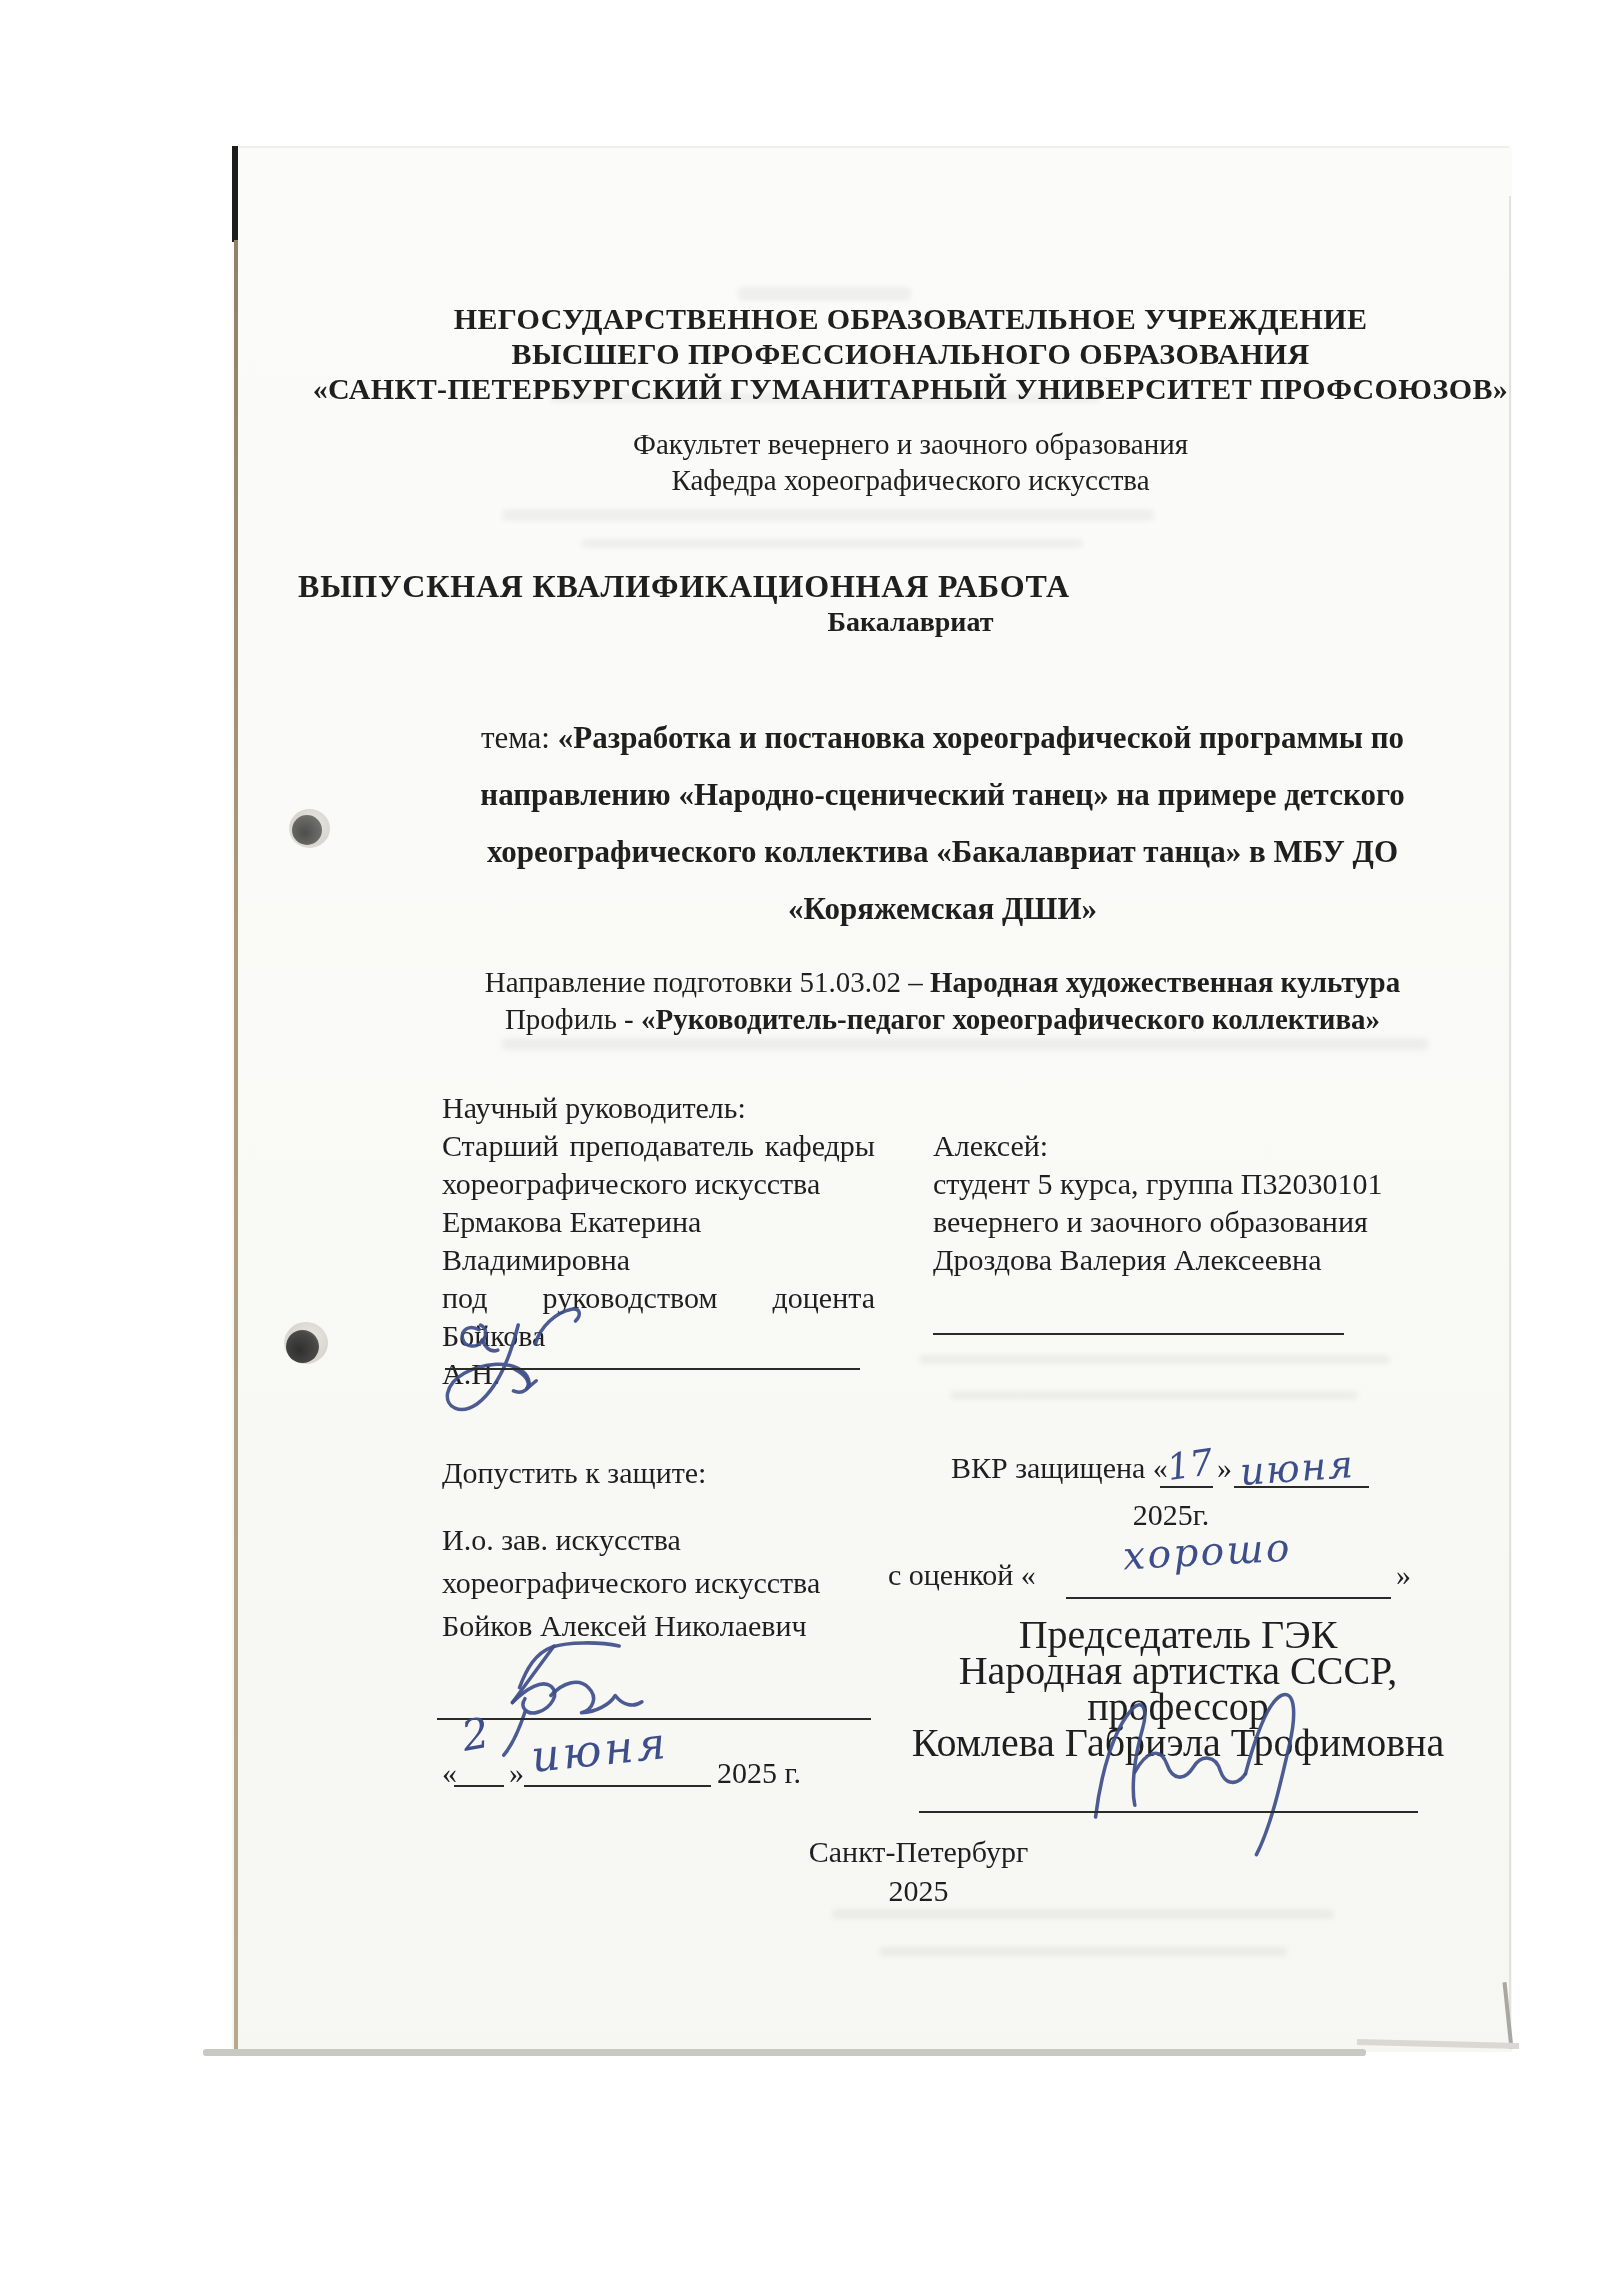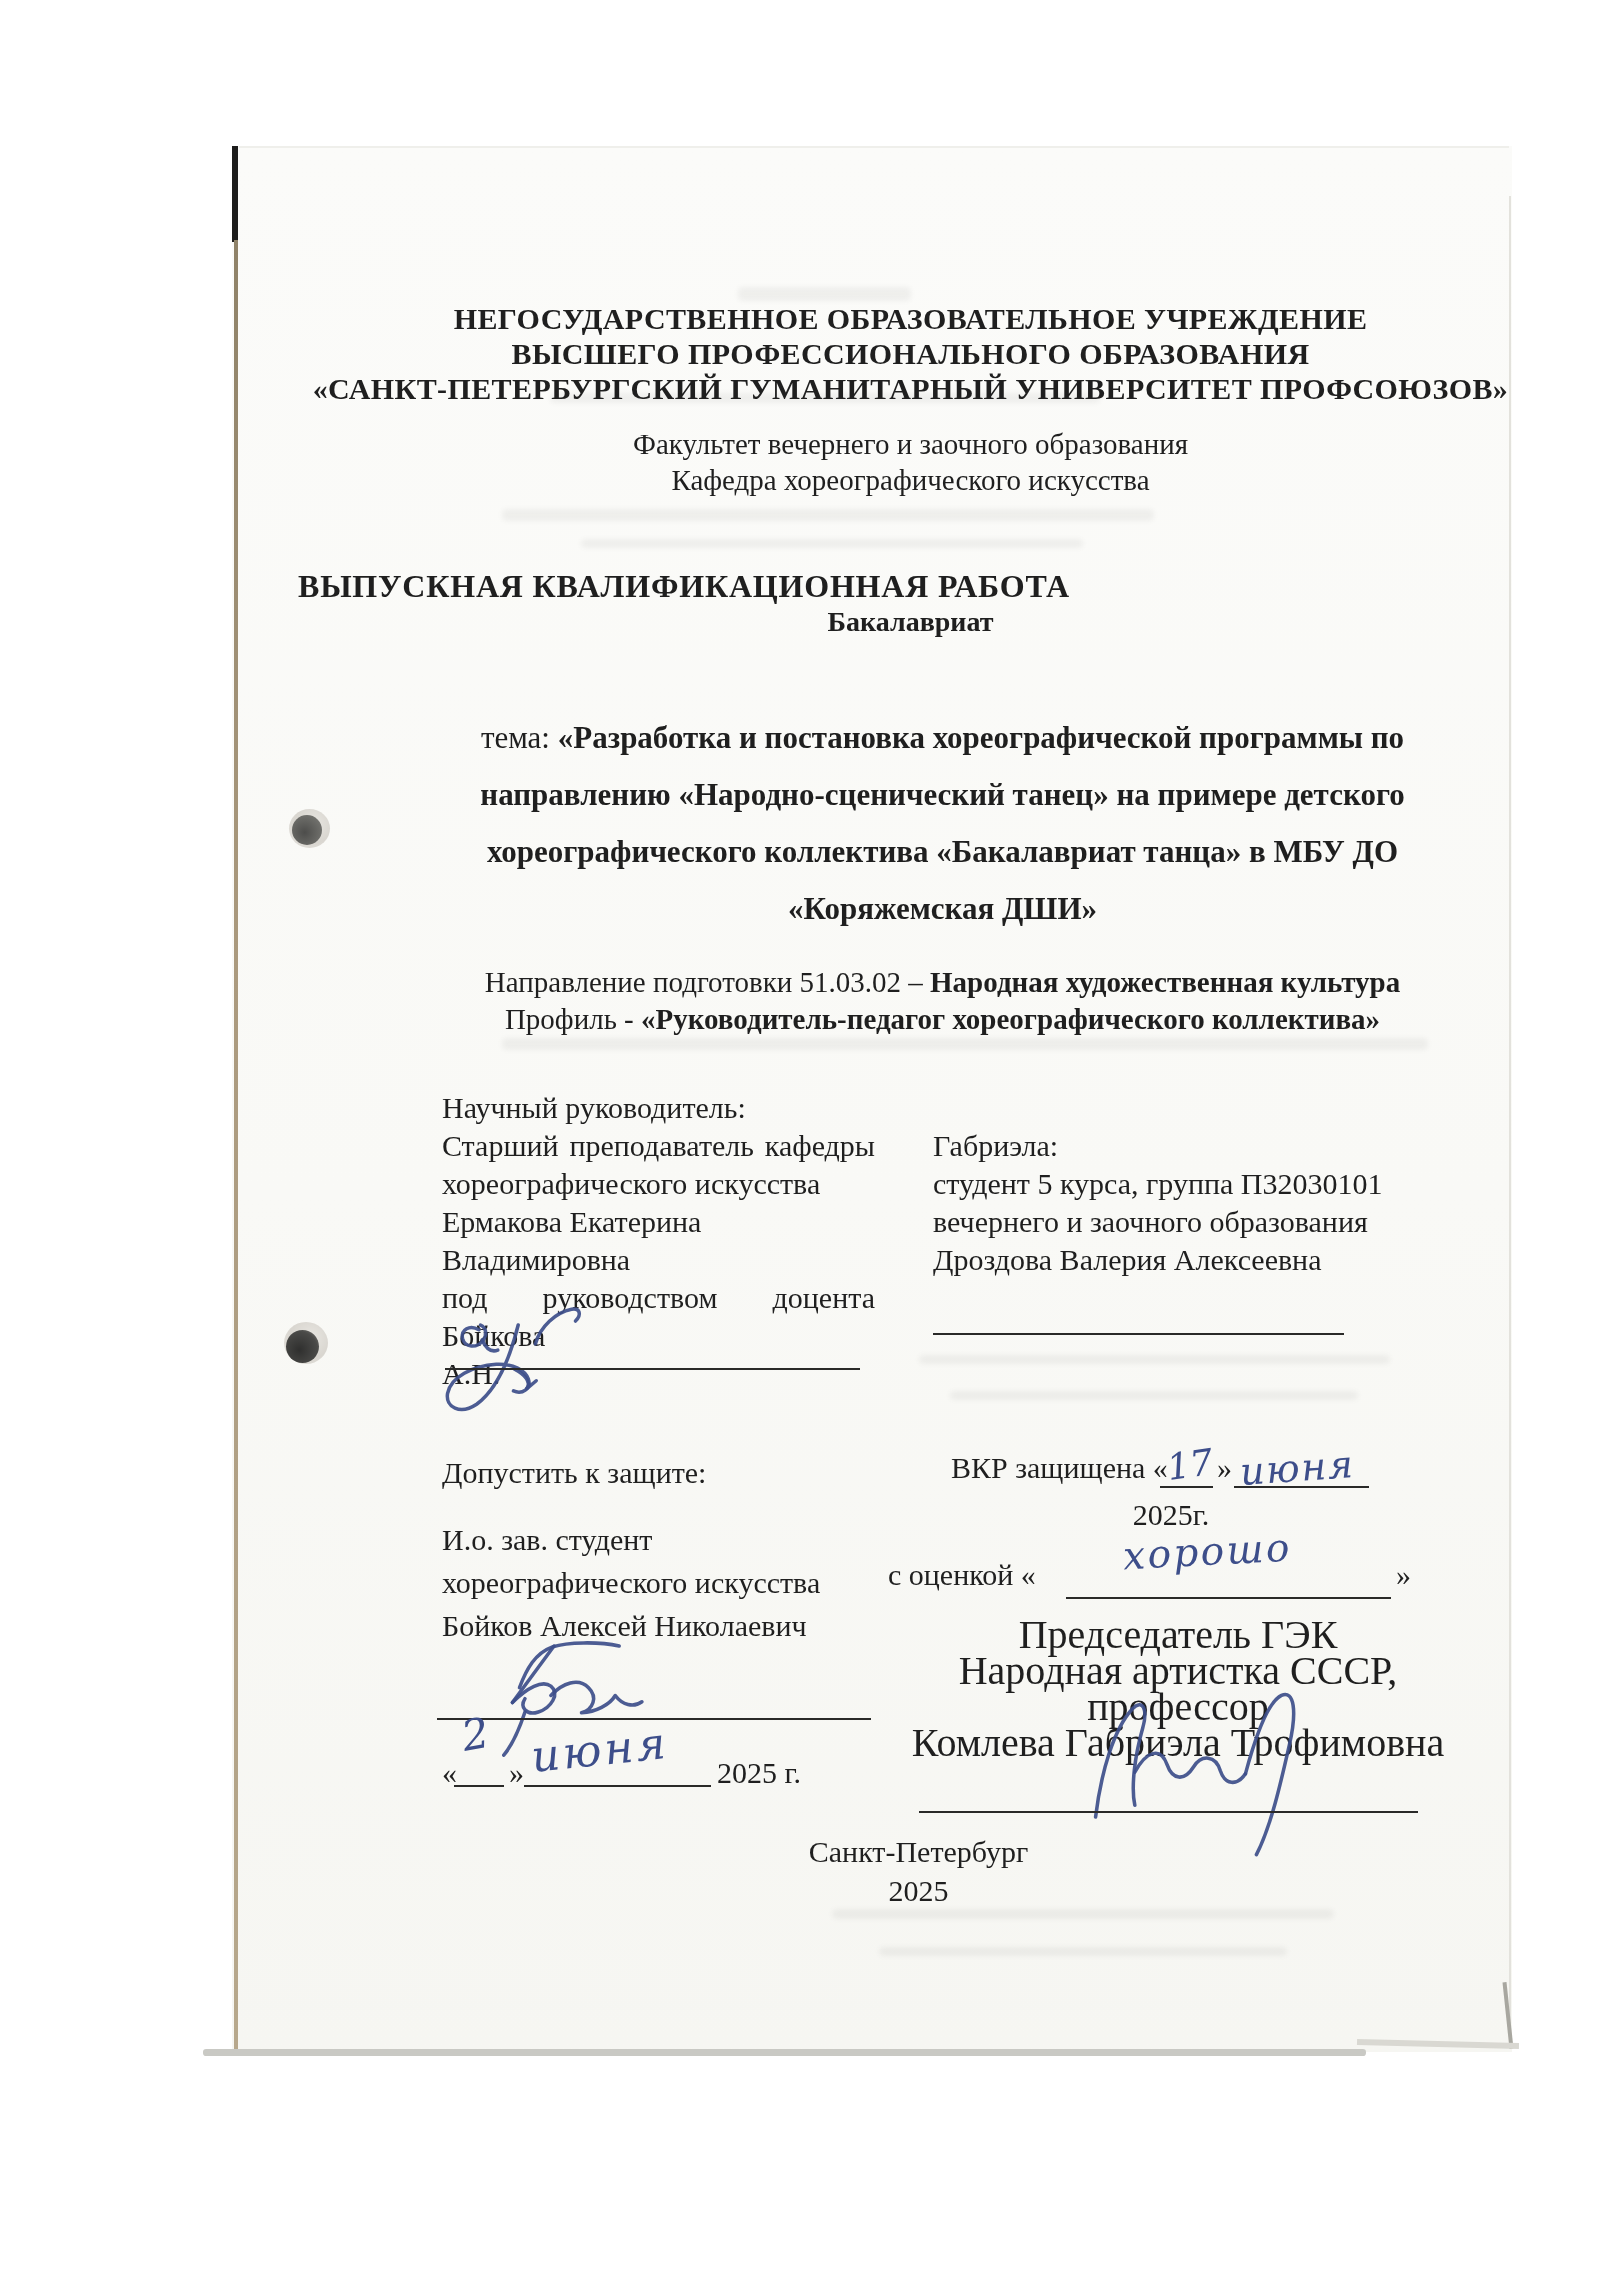--- a/index.html
+++ b/index.html
@@ -121,39 +121,39 @@
   <div class="leftcol">
     <div>Научный руководитель:</div>
     <div class="just">Старший преподаватель кафедры</div>
     <div>хореографического искусства</div>
     <div>Ермакова Екатерина Владимировна</div>
     <div class="just">под руководством доцента Бойкова</div>
     <div>А.Н.</div>
   </div>
 
   <div class="rightcol">
-    <div>Габриэла:</div>
+    <div>Алексей:</div>
     <div>студент 5 курса, группа П32030101</div>
     <div>вечернего и заочного образования</div>
     <div>Дроздова Валерия Алексеевна</div>
   </div>
 
   <div class="sigline" style="left:933px;top:1333px;width:411px;"></div>
 
   <svg class="sig" style="left:424px;top:1256px;" width="259" height="204" viewBox="540 1600 330 260">
     <path d="M682,1712 C688,1690 708,1672 728,1668 C739,1666 741,1675 733,1683"></path>
     <path d="M610,1694 C598,1687 587,1694 589,1705 C592,1717 607,1718 615,1708 C621,1700 619,1691 612,1688"></path>
     <path d="M614,1707 C619,1718 626,1723 634,1720"></path>
     <path d="M660,1688 C650,1728 633,1770 607,1789 C586,1803 567,1793 570,1775 C574,1754 602,1740 632,1738 C654,1737 669,1746 673,1757 C677,1769 665,1777 654,1772"></path>
     <path d="M655,1744 C668,1751 677,1760 671,1769 L683,1759"></path>
   </svg>
   <div class="sigline" style="left:445px;top:1368px;width:415px;"></div>
 
   <div class="t fs38" style="left:442px;top:1456px;">Допустить к защите:</div>
-  <div class="t fs38" style="left:442px;top:1523px;">И.о. зав. студент</div>
+  <div class="t fs38" style="left:442px;top:1523px;">И.о. зав. искусства</div>
   <div class="t fs38" style="left:442px;top:1566px;">хореографического искусства</div>
   <div class="t fs38" style="left:442px;top:1609px;">Бойков Алексей Николаевич</div>
 
   <svg class="sig" style="left:440px;top:1617px;" width="440px" height="157" viewBox="560 2060 560 200">
     <path d="M788,2097 C762,2091 722,2092 703,2098 C681,2106 670,2126 661,2150"></path>
     <path d="M705,2097 L652,2169"></path>
     <path d="M652,2169 C671,2150 690,2140 701,2148 C713,2158 701,2176 685,2181 C670,2186 661,2175 668,2164"></path>
     <path d="M701,2160 C716,2144 736,2137 749,2150 C761,2162 755,2178 740,2182 C758,2181 776,2172 783,2160 C792,2172 806,2176 817,2168"></path>
     <path d="M668,2181 C660,2205 651,2224 641,2236"></path>
   </svg>

